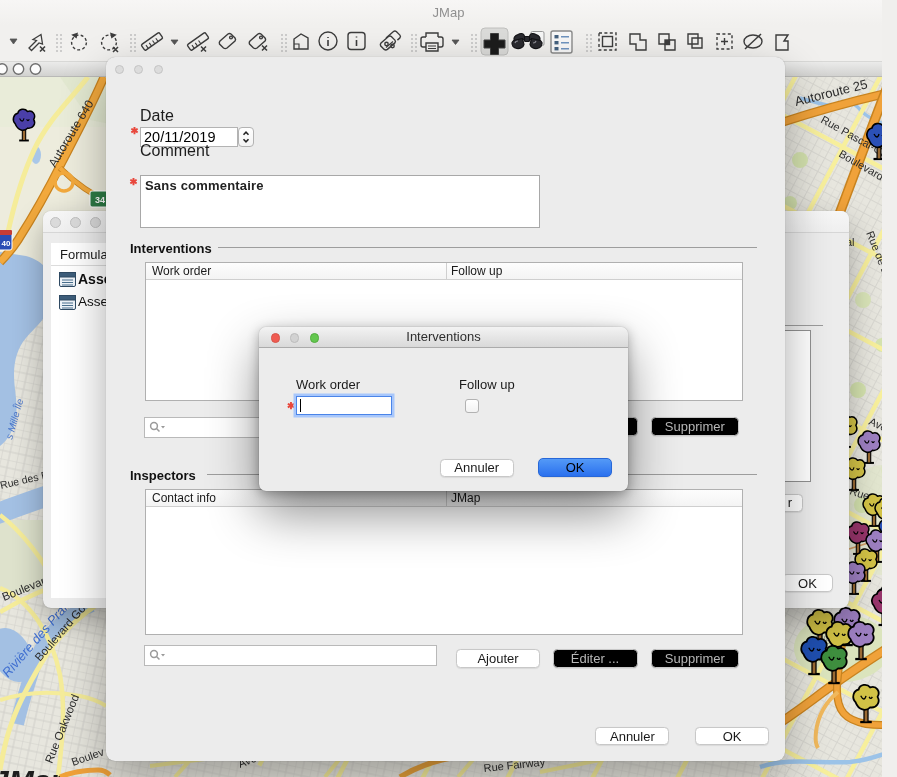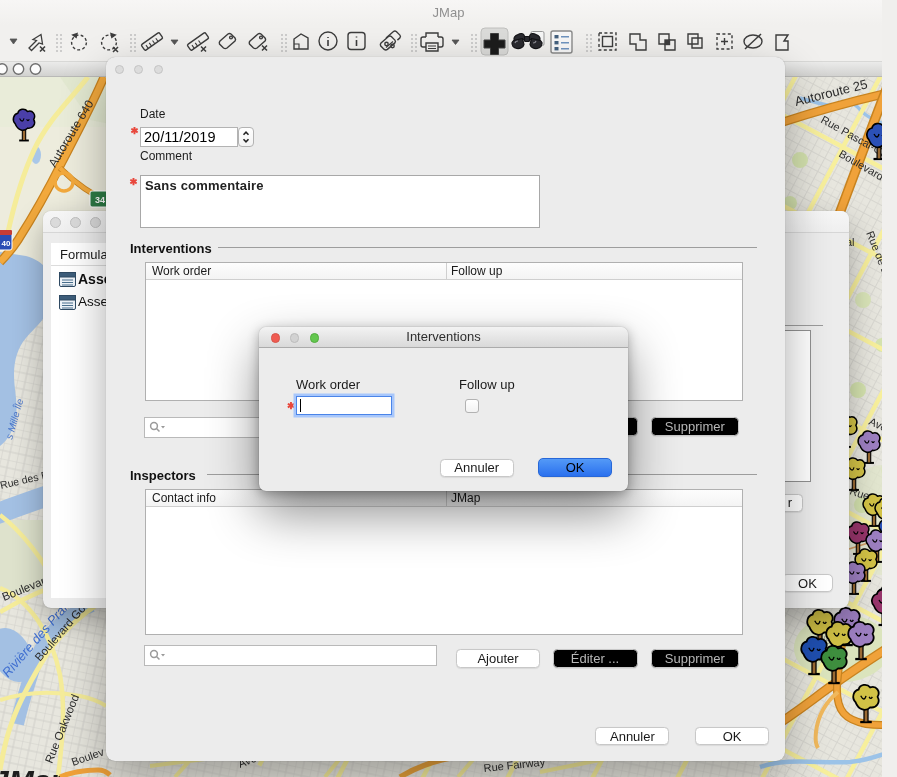--- a/index.html
+++ b/index.html
@@ -14,21 +14,21 @@
 .light{position:absolute;border-radius:50%;box-sizing:border-box;}
 .btn{position:absolute;background:#fff;border:1px solid #c8c8c8;border-radius:4.5px;font-size:13px;color:#1a1a1a;text-align:center;box-sizing:border-box;box-shadow:0 0.5px 1px rgba(0,0,0,.08);}
 .btn.dis{color:#b7b7b7;background:#000000;}
 .glabel{position:absolute;font-size:13px;font-weight:bold;color:#111;}
 .gline{position:absolute;height:1px;background:#9d9d9d;}
 .tbl{position:absolute;background:#fff;border:1px solid #b0b0b0;box-sizing:border-box;}
 .thead{position:absolute;left:0;top:0;right:0;height:16px;background:linear-gradient(#fdfdfd,#f4f4f4);border-bottom:1px solid #cfcfcf;font-size:12px;color:#1a1a1a;}
 .thead span{position:absolute;top:1px;}
 .tdiv{position:absolute;top:0;width:1px;height:16px;background:#cfcfcf;}
 .srch{position:absolute;background:#fff;border:1px solid #b9b9b9;box-sizing:border-box;}
-.lbl{position:absolute;font-size:12px;color:#1c1c1c;}
+.lbl{position:absolute;font-size:16px;color:#1c1c1c;}
 .ast{position:absolute;color:#e8473c;font-size:9.5px;font-weight:bold;}
 </style>
 </head>
 <body>
 <div id="stage">
 <div id="apptitle" class="abs">JMap</div>
 <div id="toolbar" class="abs"><svg width="897" height="36" viewBox="0 0 897 36" fill="none" stroke="#3d3d3d" stroke-width="1.4">
 <g stroke="#555">
           <path d="M10 14 L17 14 L13.5 19 Z" fill="#555" stroke-width="0.8"></path>
         </g>
@@ -315,21 +315,21 @@
   <span class="lbl" style="left:34px;top:50px;">Date</span>
   <span class="ast" style="left:24.5px;top:67.5px;">✱</span>
   <div class="abs" style="left:34px;top:70px;width:98px;height:20px;background:#fff;border:1px solid #b3b3b3;box-sizing:border-box;">
     <span style="position:absolute;left:3px;top:1px;font-size:14.5px;color:#000;">20/11/2019</span>
   </div>
   <div class="abs" style="left:131.5px;top:70px;width:16px;height:20px;background:linear-gradient(#fff,#f3f3f3);border:1px solid #b3b3b3;border-radius:4px;box-sizing:border-box;">
     <svg width="14" height="18" viewBox="0 0 14 18" fill="none" stroke="#222" stroke-width="1.5">
           <path d="M4.5 6.8 L7 4.2 L9.5 6.8 M4.5 11.2 L7 13.8 L9.5 11.2"></path>
         </svg>
   </div>
-  <span class="lbl" style="left:34px;top:92px;">Comment</span>
+  <span class="lbl" style="left:34px;top:85px;">Comment</span>
   <span class="ast" style="left:23.5px;top:119px;">✱</span>
   <div class="abs" style="left:34px;top:118px;width:400px;height:53px;background:#fff;border:1px solid #a8a8a8;box-sizing:border-box;">
     <span style="position:absolute;left:4px;top:2px;font-size:13px;font-weight:bold;letter-spacing:.2px;color:#222;">Sans commentaire</span>
   </div>
 
   <span class="glabel" style="left:24px;top:184px;">Interventions</span>
   <div class="gline" style="left:112px;top:190px;width:539px;"></div>
   <div class="tbl" style="left:39px;top:204.5px;width:598px;height:139.5px;">
     <div class="thead">
           <span style="left:6px;">Work order</span>

